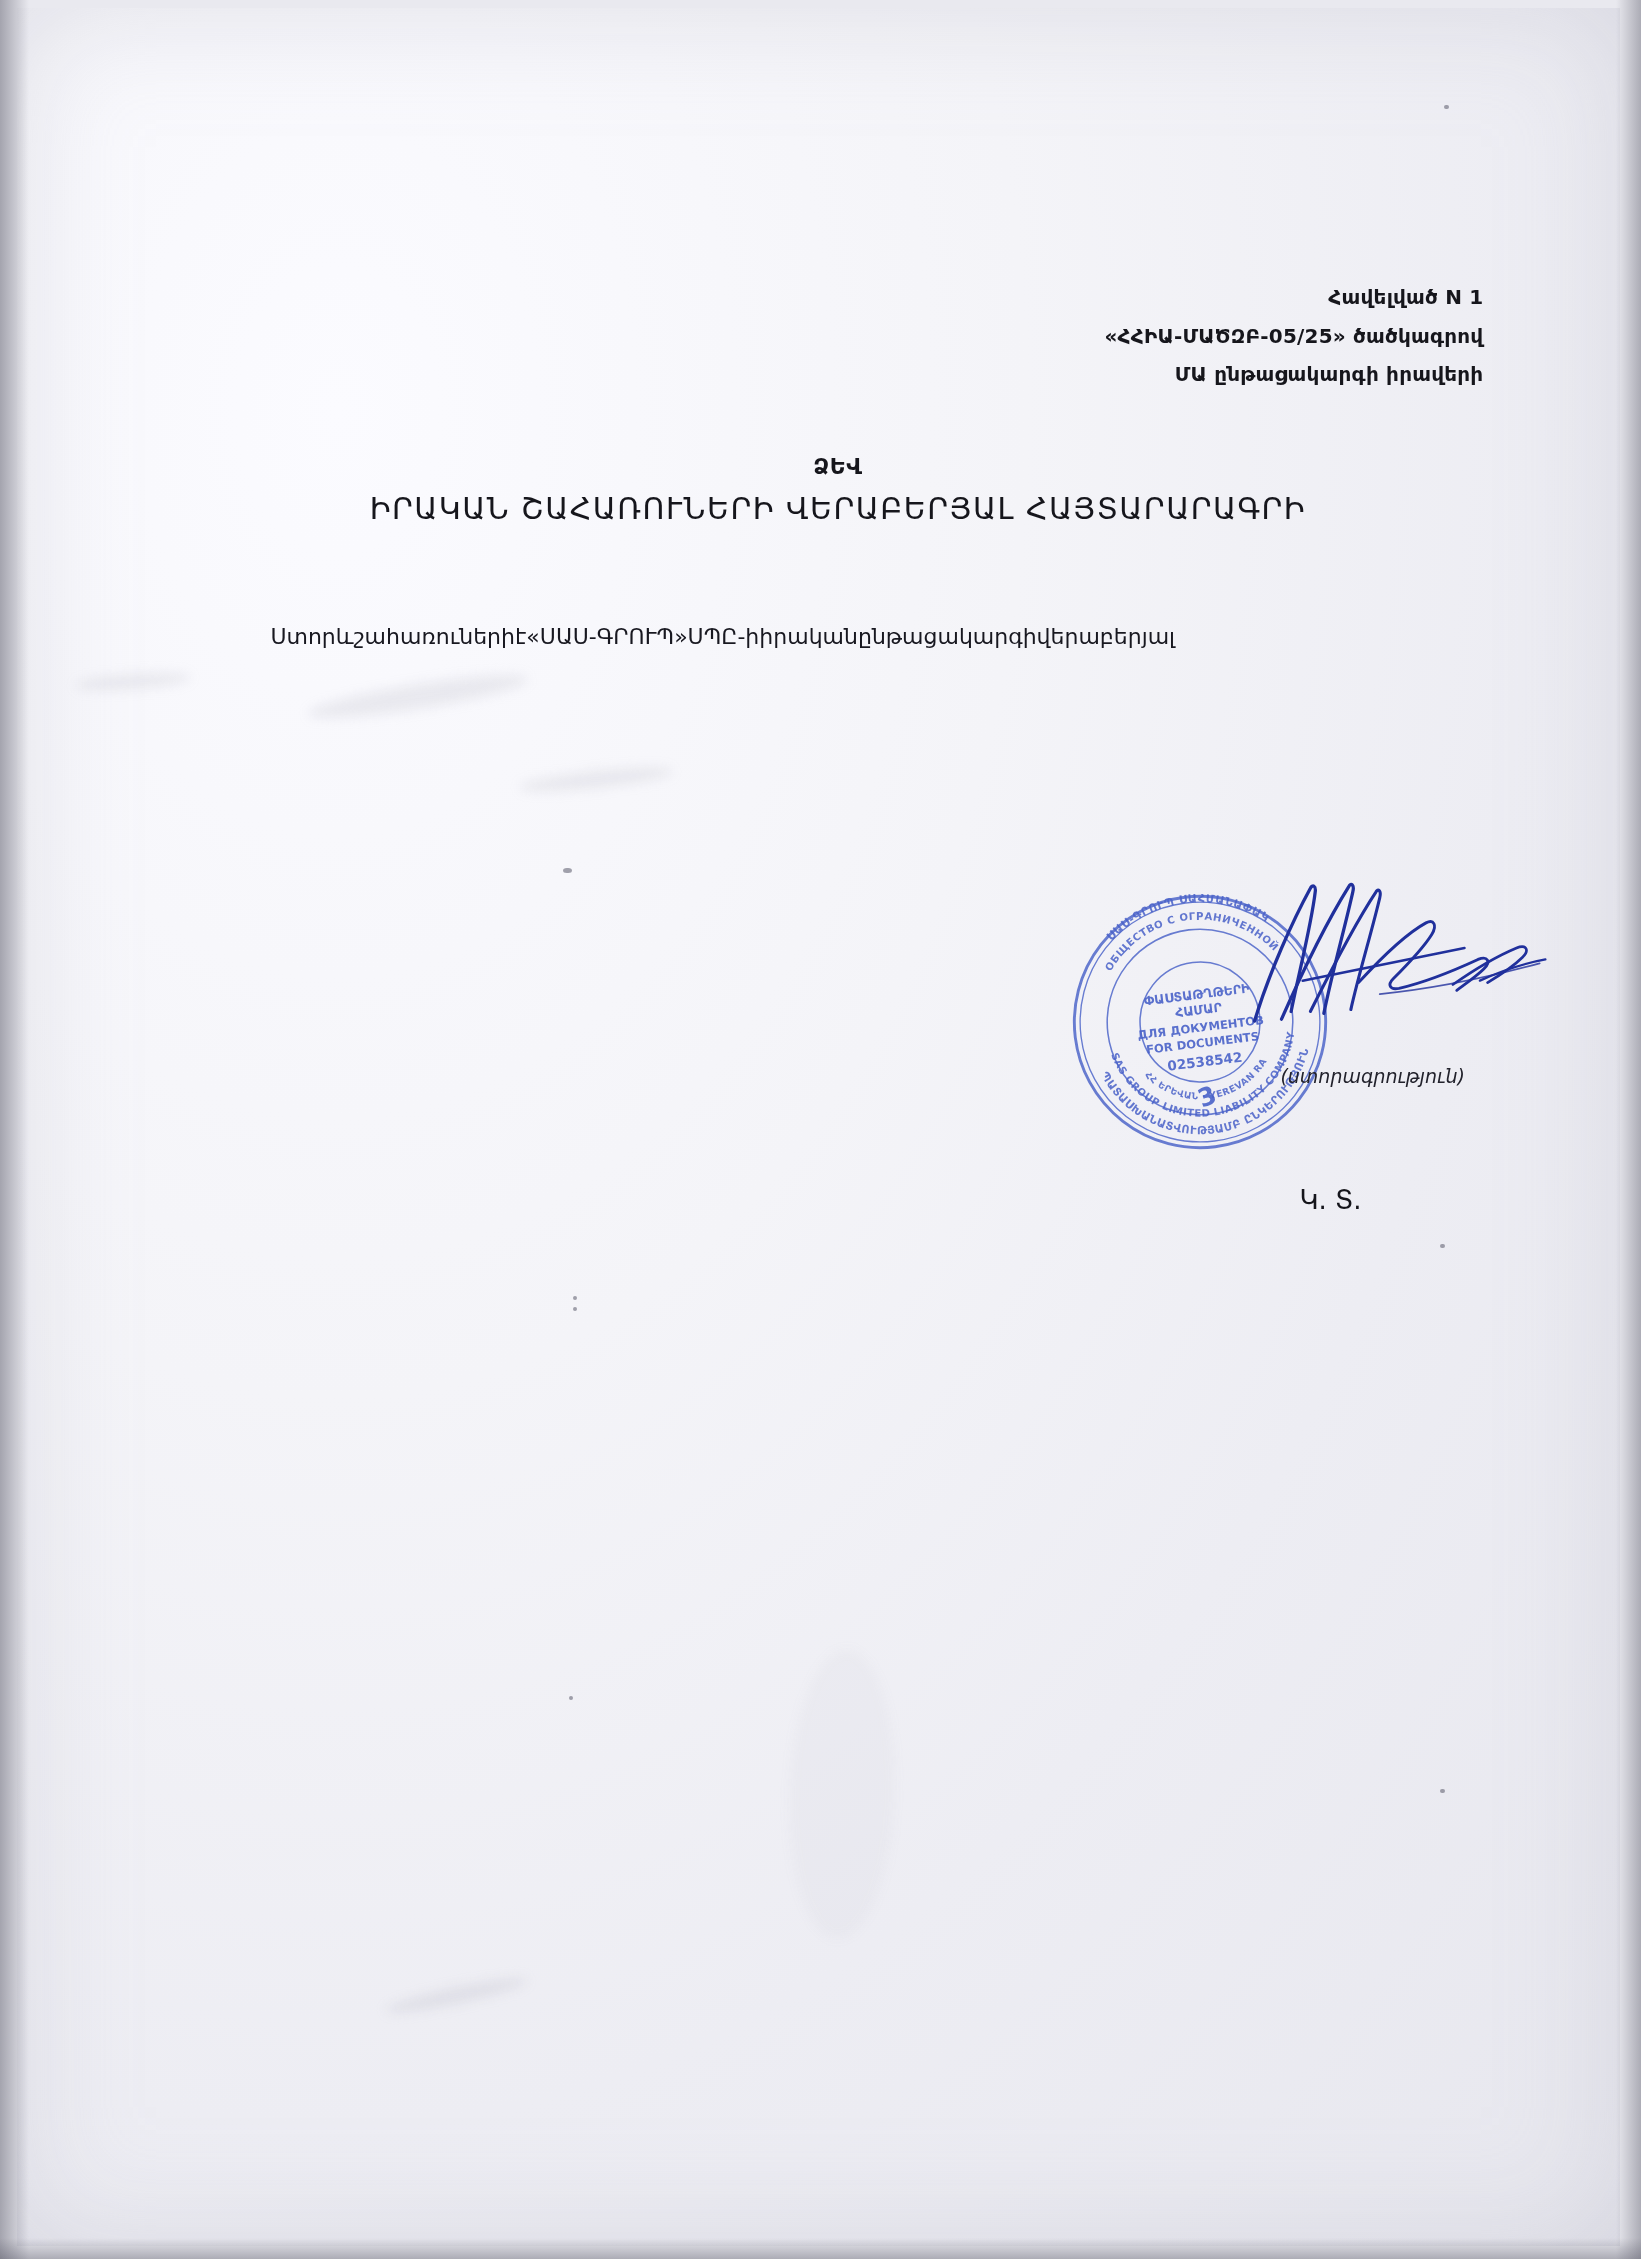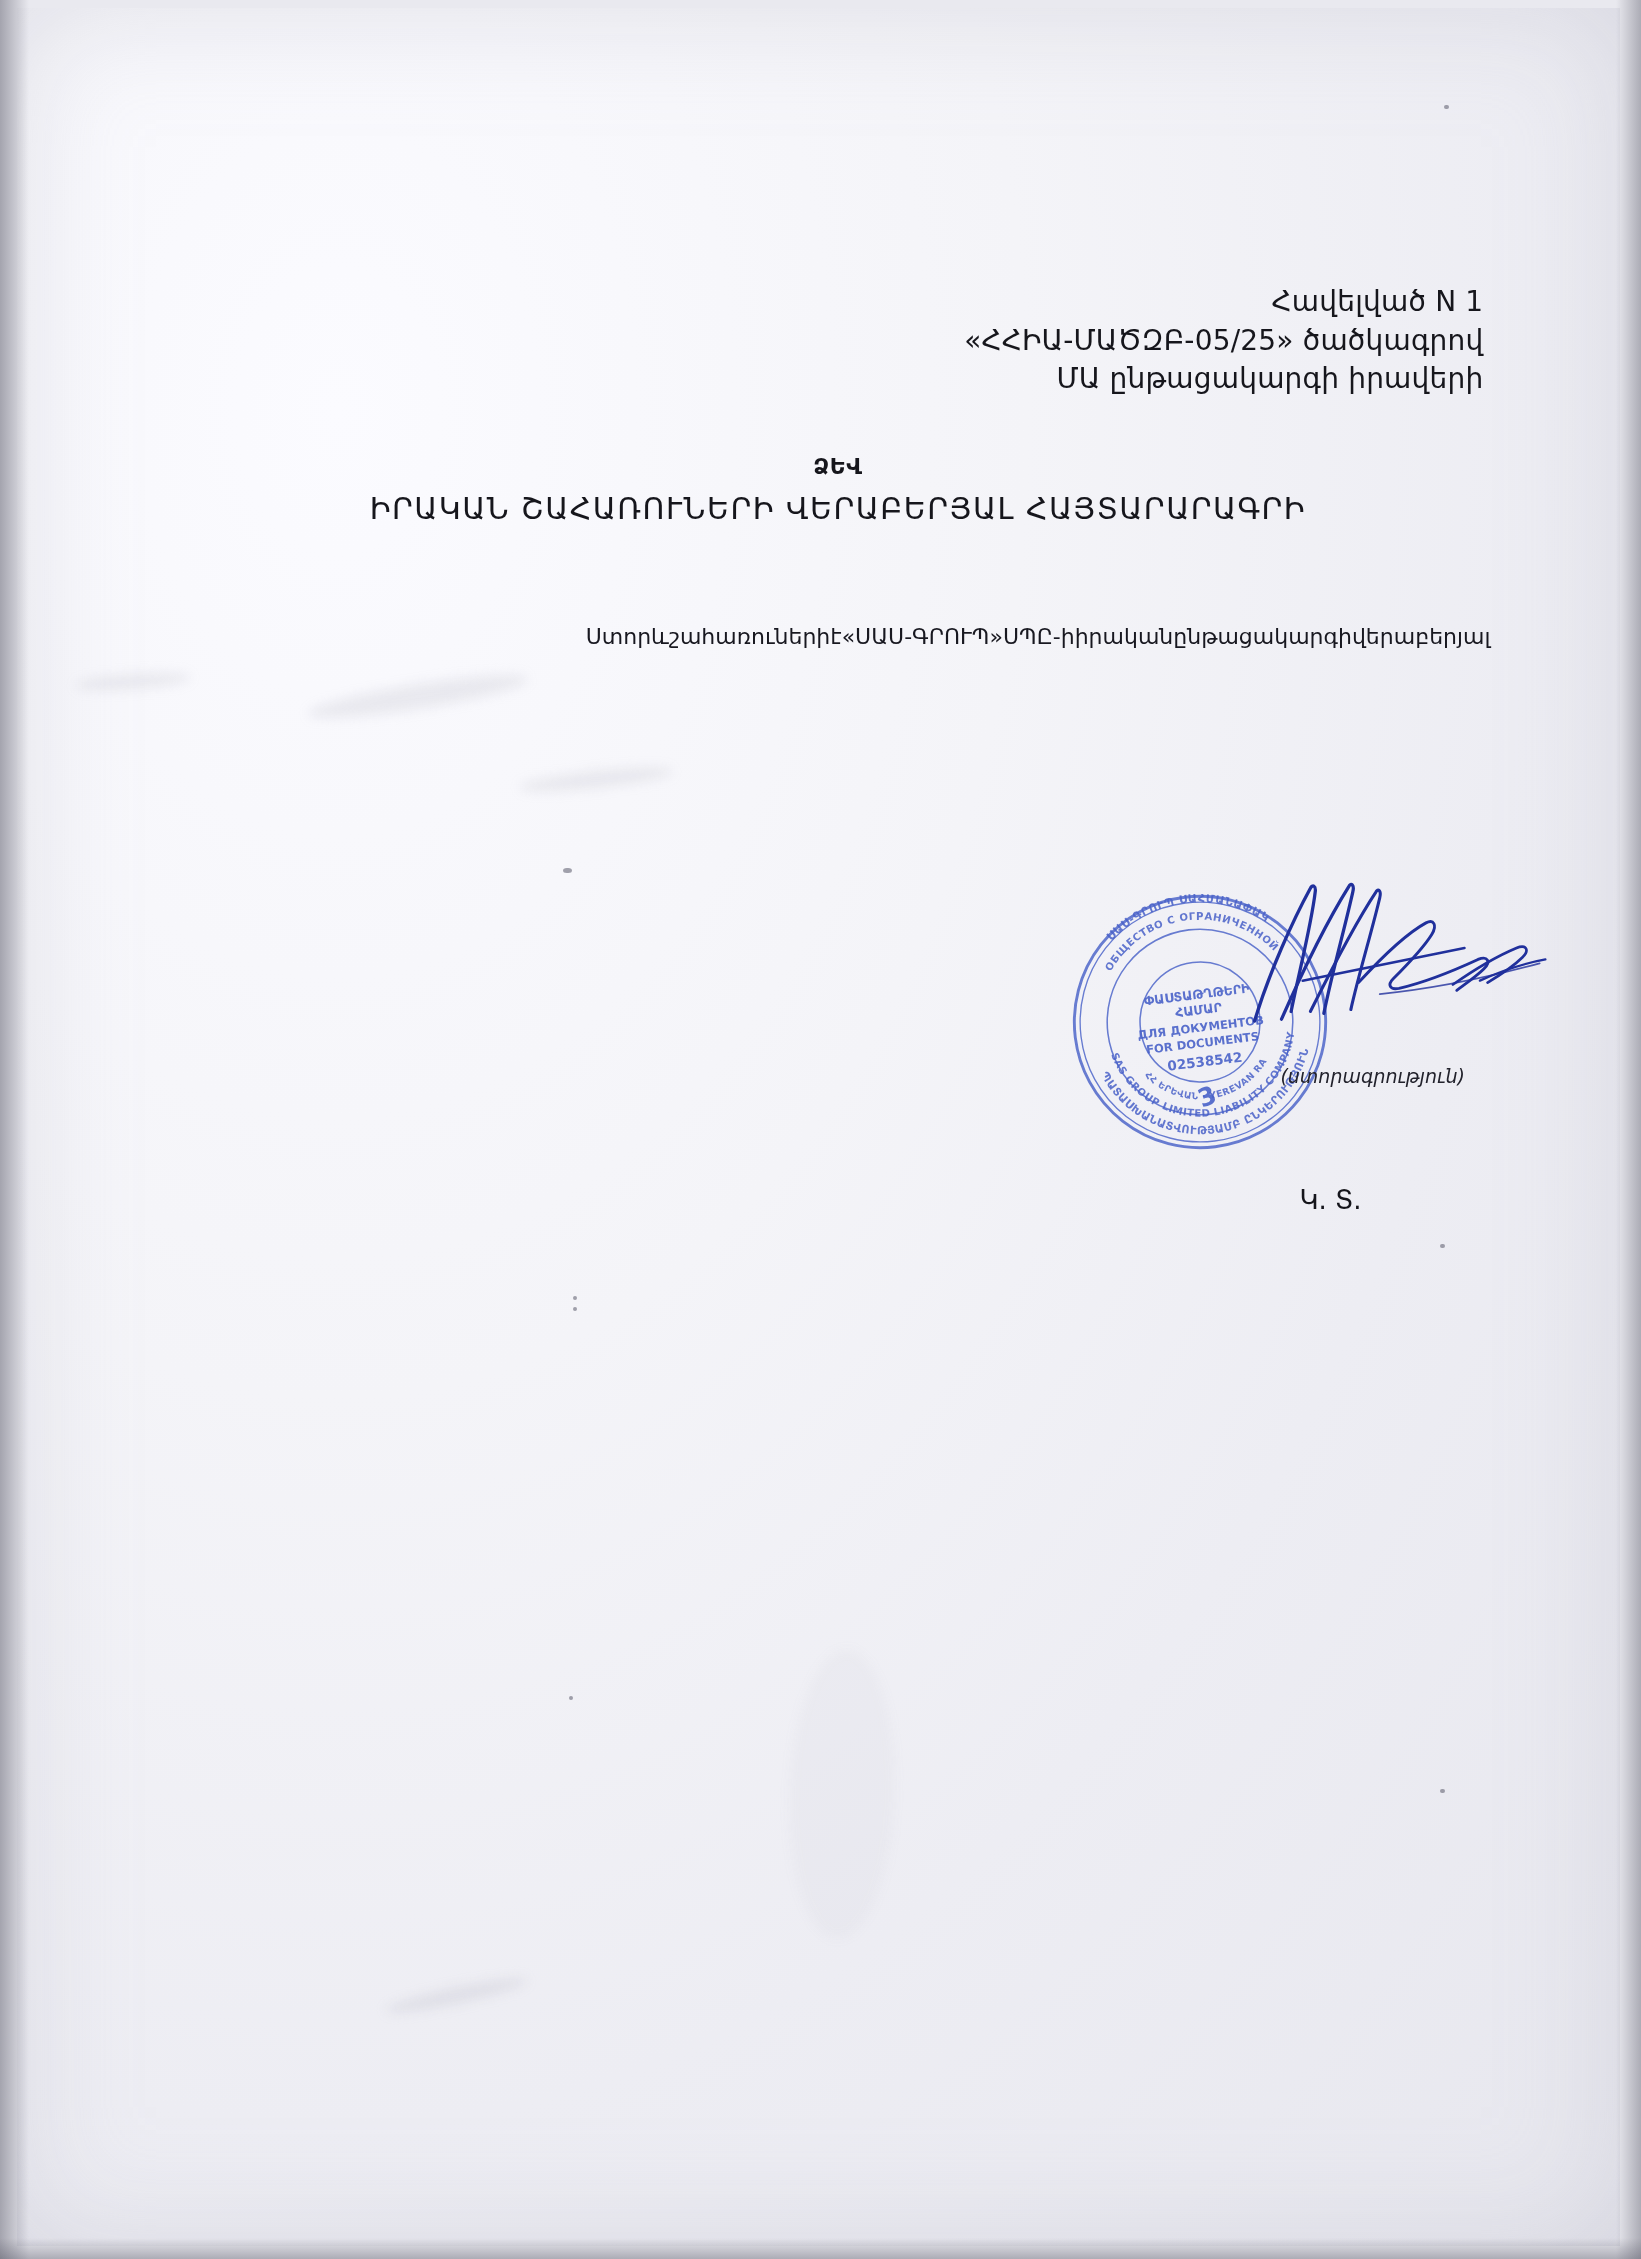--- a/index.html
+++ b/index.html
@@ -64,22 +64,22 @@
     background: linear-gradient(to top, rgba(80,80,95,0.40), rgba(80,80,95,0));
     pointer-events: none;
   }
 
   
   .hdr {
     position: absolute;
     right: 137px;
     text-align: right;
     color: #16161c;
-    font-weight: normal;
-    font-size: 28px;
+    font-weight: bold;
+    font-size: 20px;
     letter-spacing: 0.2px;
     white-space: nowrap;
   }
   #hdr1 { top: 277px; }
   #hdr2 { top: 316px; }
   #hdr3 { top: 354px; }
 
   .title-small {
     position: absolute;
     top: 446px;
@@ -106,21 +106,21 @@
     position: absolute;
     top: 608px;
     left: 220px;
     width: 1253px;
     font-size: 22px;
     line-height: 42px;
     color: #181820;
   }
   .line1 {
     display: flex;
-    justify-content: flex-end;
+    justify-content: flex-start;
     white-space: nowrap;
     padding-left: 33px;
   }
   .line2 {
     white-space: nowrap;
   }
   .line2 .url { letter-spacing: 0px; }
   .dot-after {
     display: inline-block;
     margin-left: 33px;

